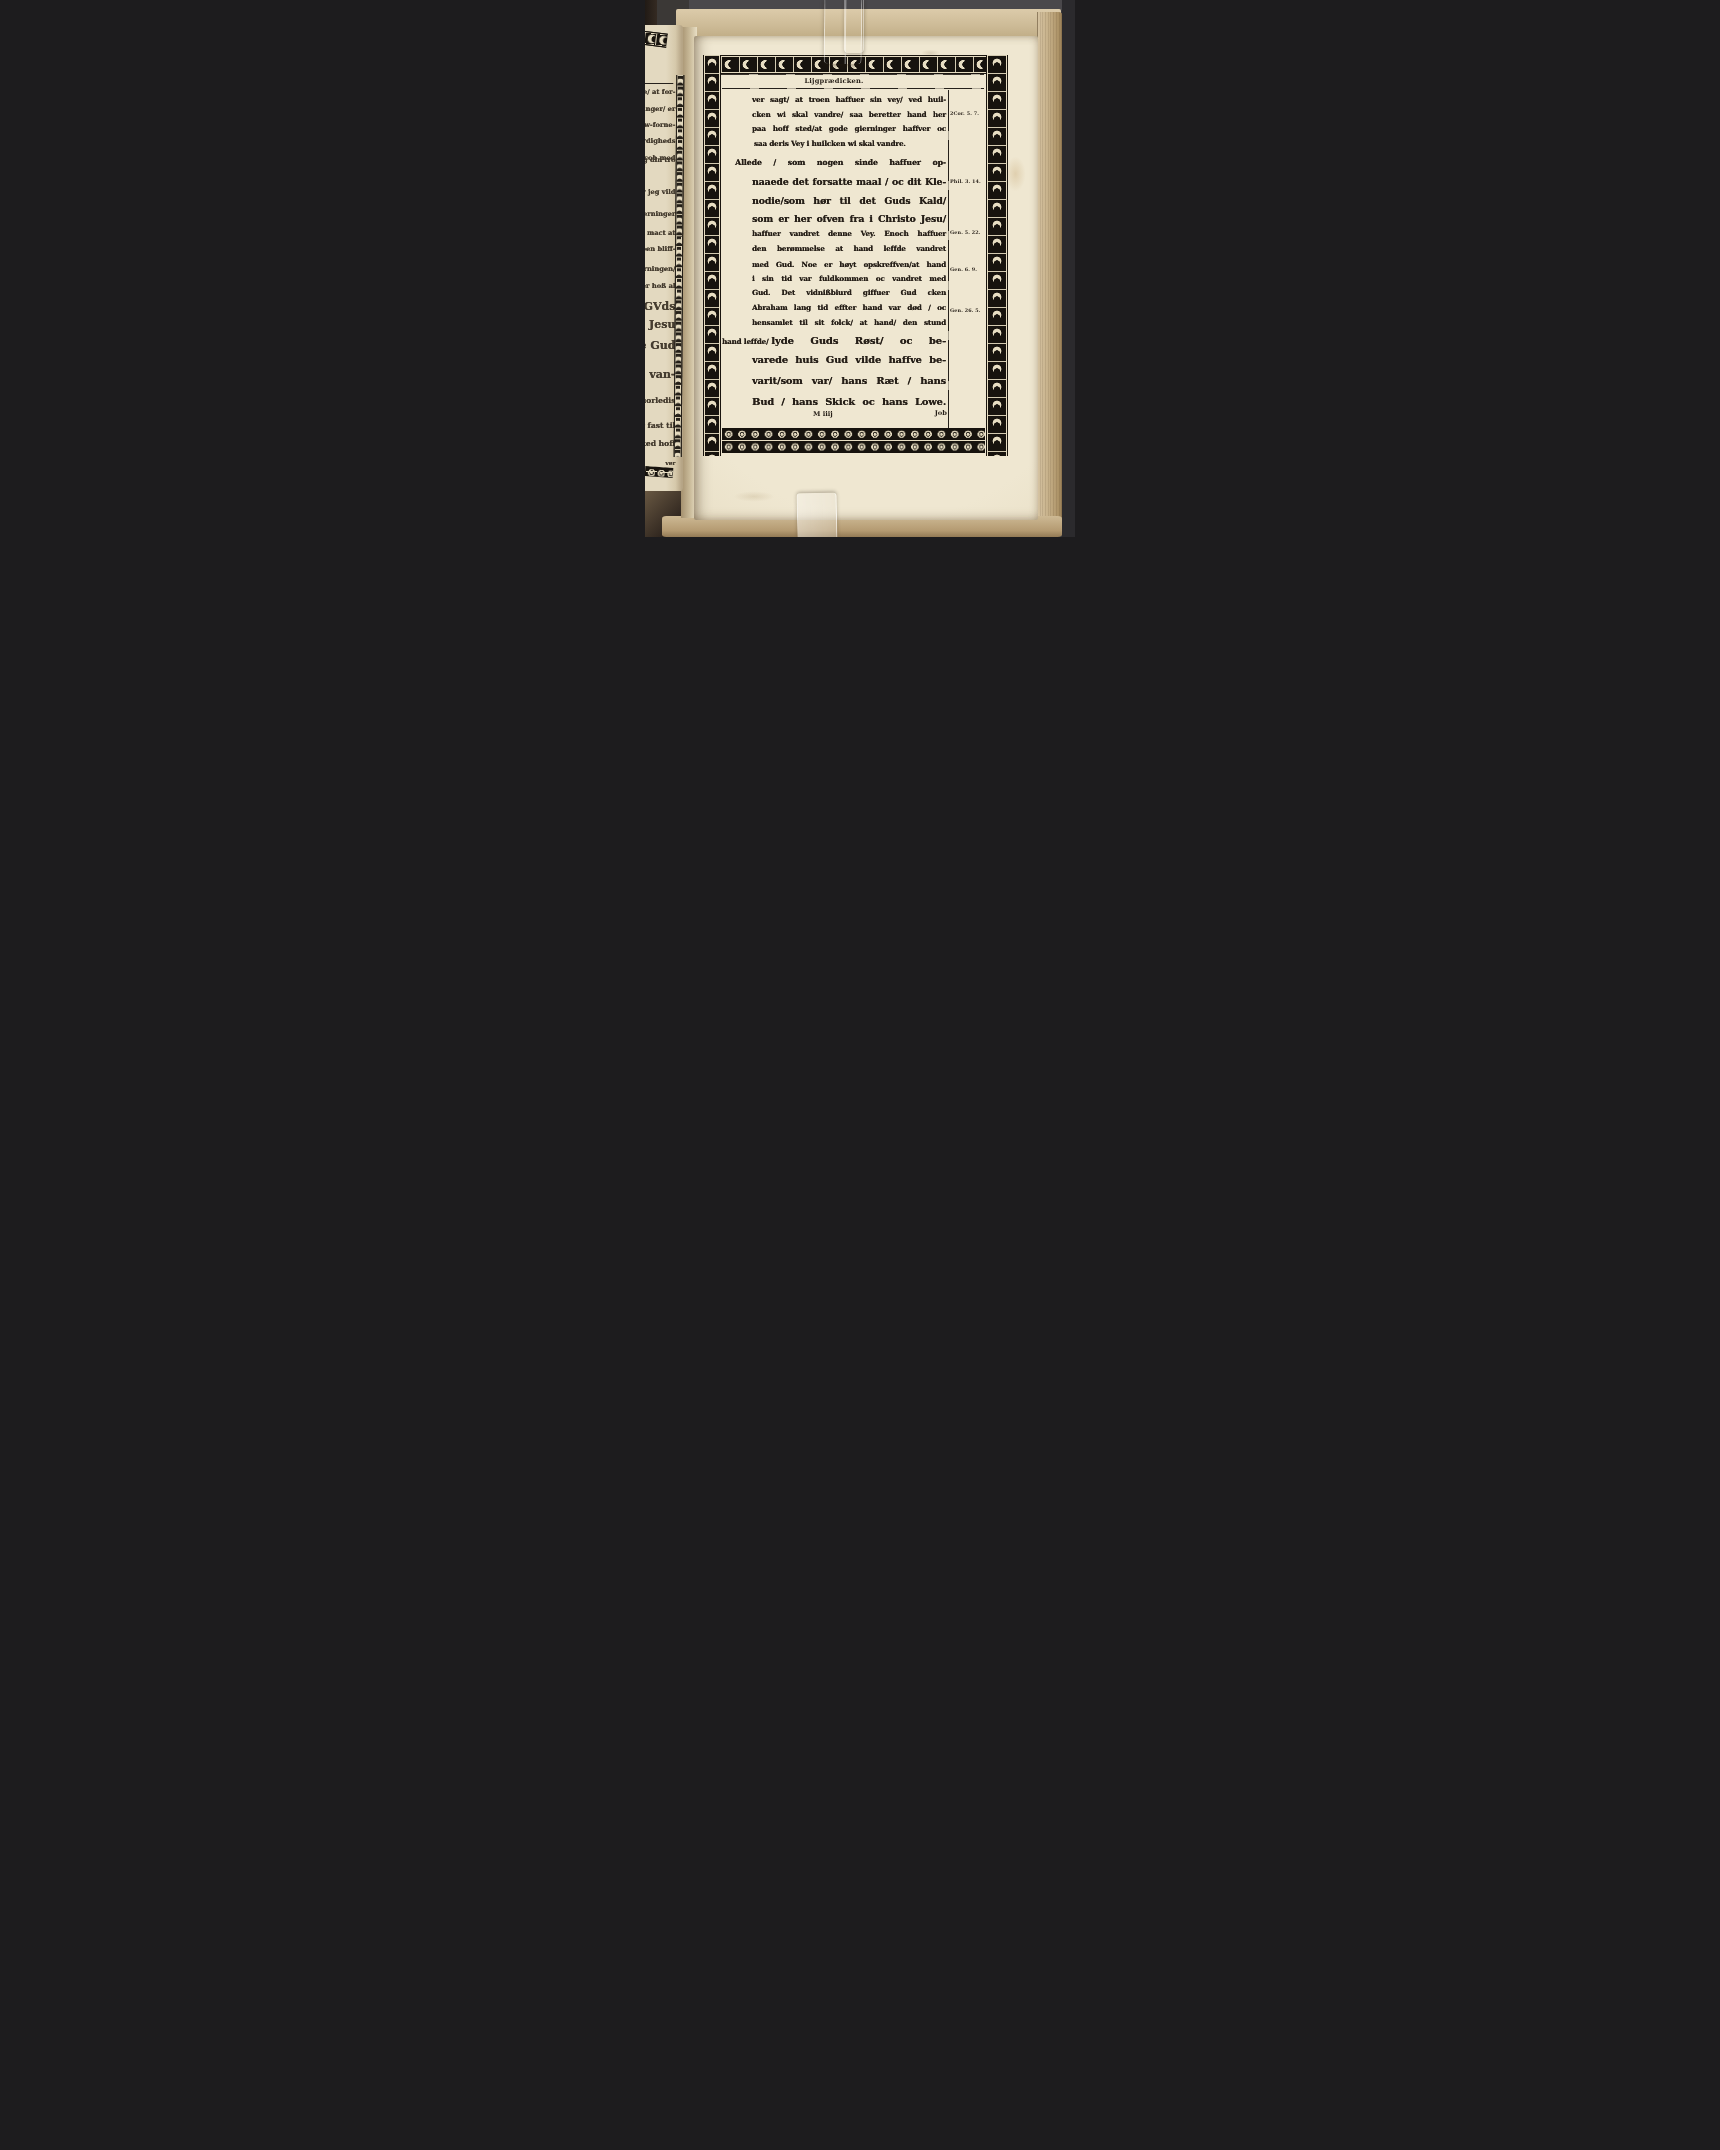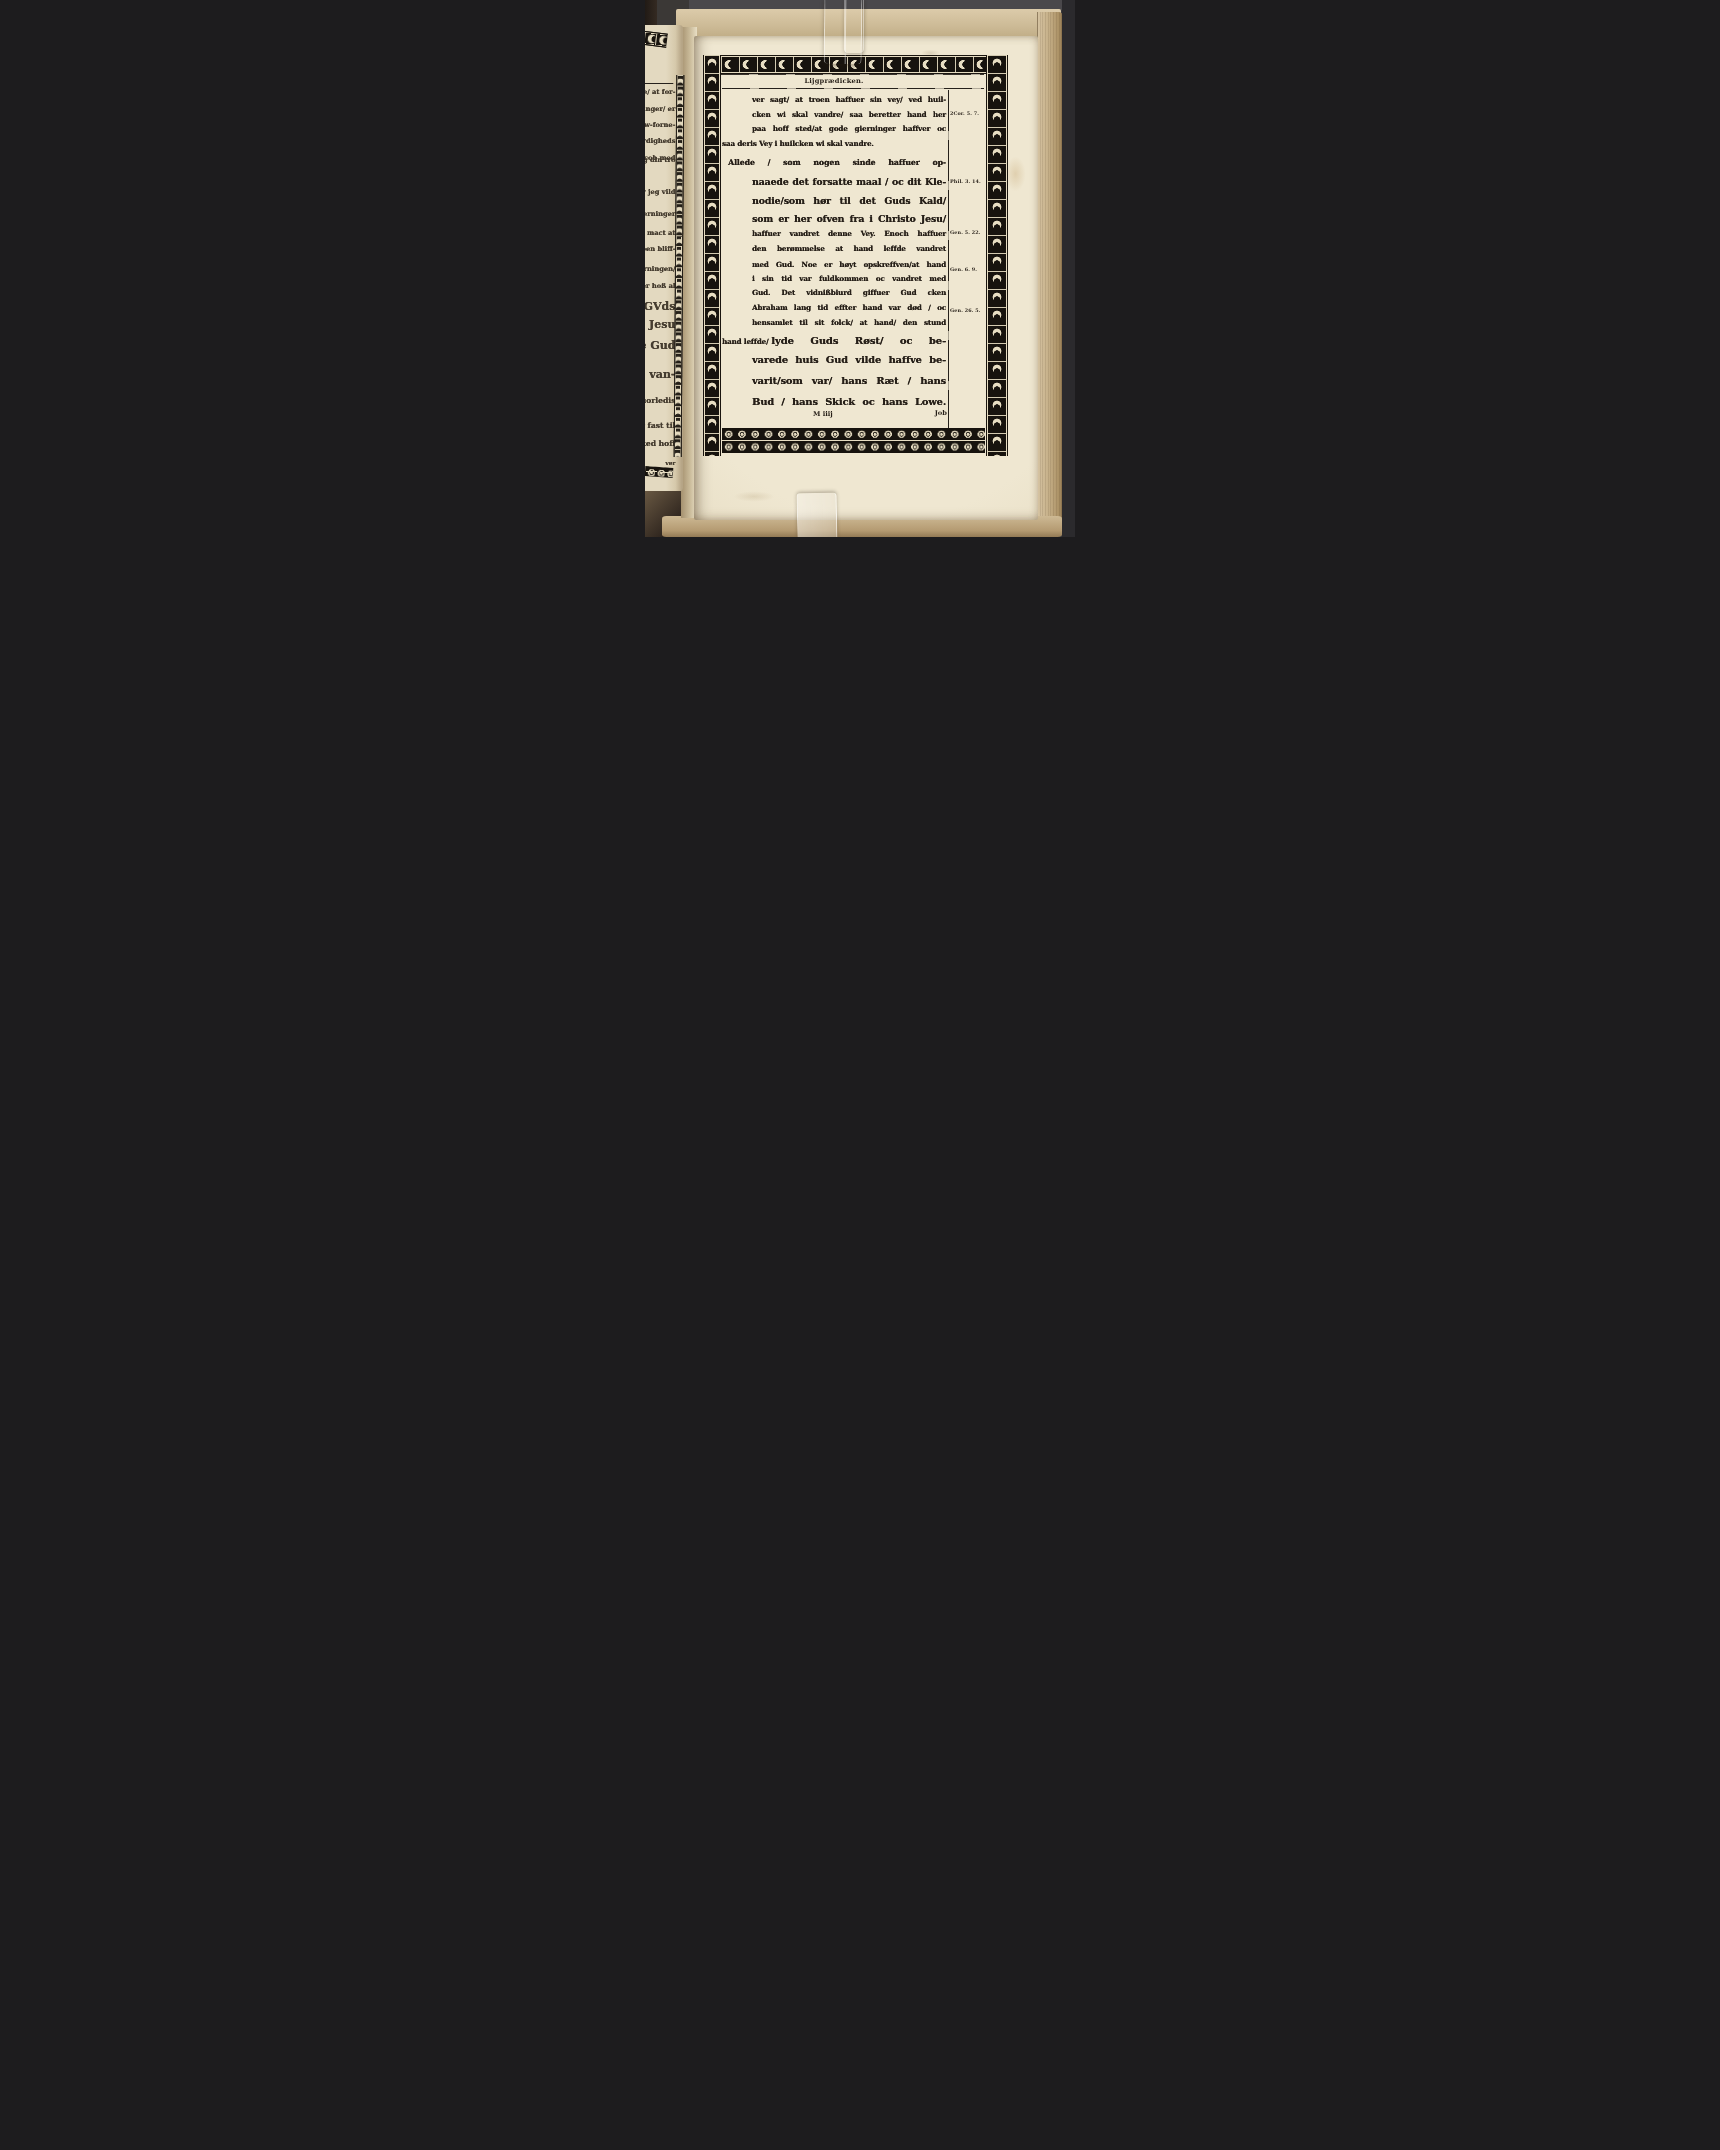--- a/index.html
+++ b/index.html
@@ -60,26 +60,26 @@
   
   .rule-h{height:1.1px;background:repeating-linear-gradient(90deg,#26211b 0 28.5px,rgba(38,33,27,.3) 28.5px 37px);z-index:7;}
   .rule-v{width:1.1px;background:repeating-linear-gradient(180deg,#26211b 0 41px,rgba(38,33,27,.35) 41px 50px);z-index:7;}
 
   
   .ink{color:#261f18;}
   .title{z-index:8;font-size:6.7px;font-weight:700;letter-spacing:0.2px;text-align:center;}
   .bline{left:77px;width:224px;z-index:8;font-weight:700;letter-spacing:-0.1px;white-space:normal;
     text-shadow:0.2px 0 0 currentColor;box-sizing:border-box;}
   .just{text-align:justify;text-align-last:justify;padding-left:30px;}
-  .endl{text-align:justify;text-align-last:left;}
+  .endl{text-align:justify;text-align-last:left;margin-left:32px;}
   .m{font-size:7.1px;line-height:1;}
   .m2{font-size:7.8px;line-height:1;}
   .lg{font-size:9.3px;line-height:1;}
   .xl{font-size:9.8px;line-height:1;}
-  .indent{padding-left:6px;}
+  .indent{padding-left:13px;}
   .mix{display:flex;align-items:baseline;gap:2.7px;}
   .mix .lead{font-size:7.1px;}
   .mix .big{font-size:10px;flex:1;display:block;text-align:justify;text-align-last:justify;}
   .mnote{left:305px;width:35px;z-index:8;font-size:4.9px;font-weight:700;letter-spacing:0.1px;}
   .sig{z-index:8;font-size:6.7px;font-weight:700;}
   .frag{position:absolute;right:7.6px;white-space:nowrap;font-weight:700;color:#463d30;
     filter:blur(0.2px);font-size:6.7px;text-shadow:0.1px 0 0 currentColor;}
   .f-lg{font-size:11px;}
   .f-md2{font-size:7.6px;}
   .f-sm{font-size:5.8px;}

